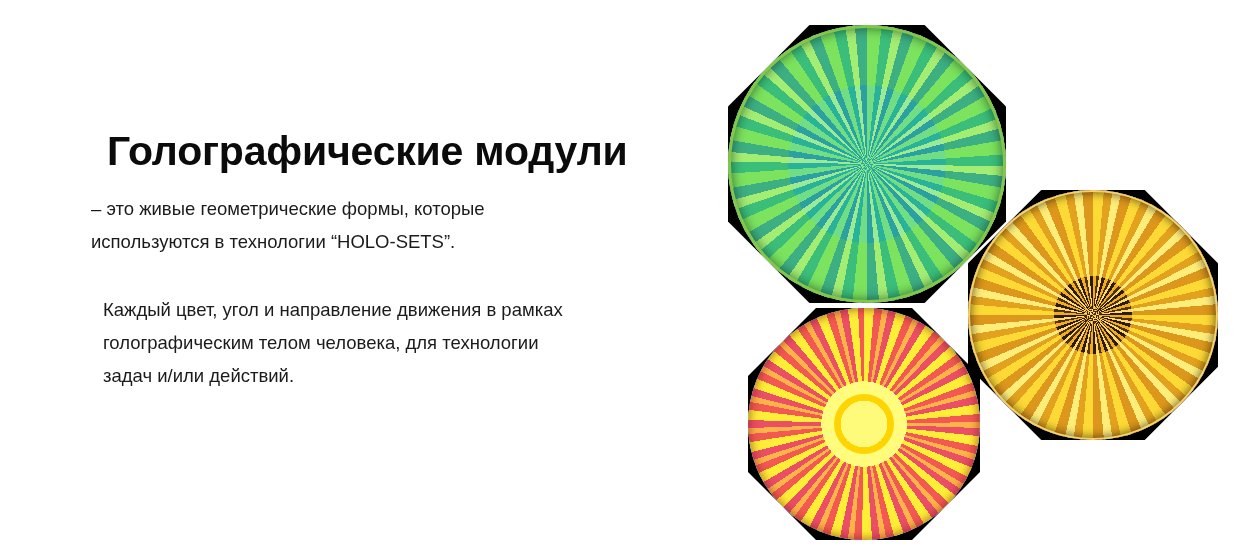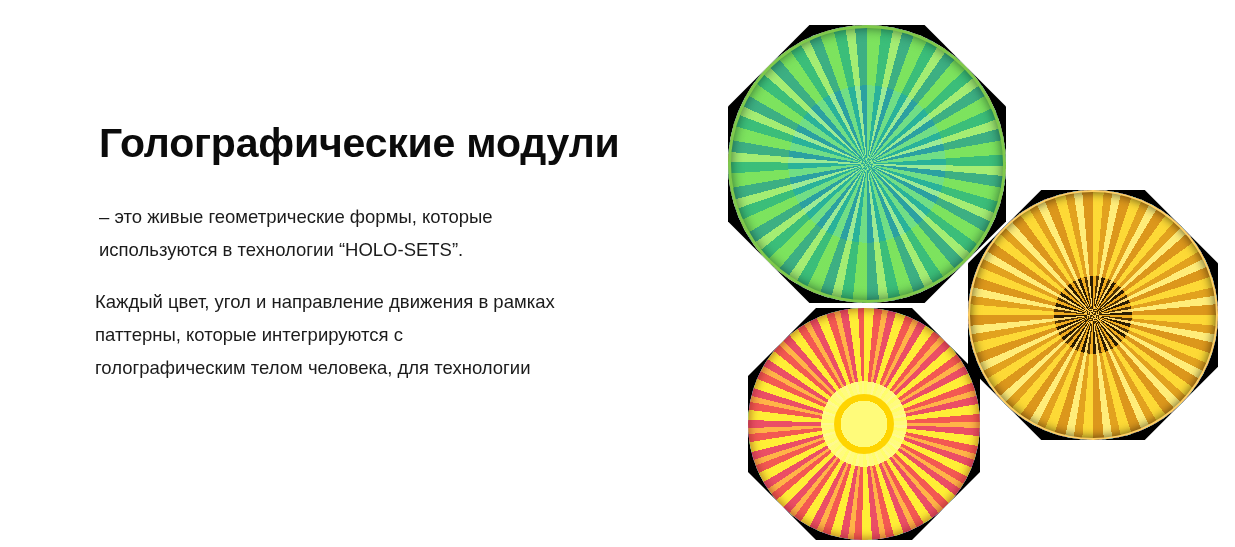--- a/index.html
+++ b/index.html
@@ -23,46 +23,46 @@
     left: 91px;
     top: 0;
     width: 560px;
     height: 547px;
   }
 
   .page-title {
     position: absolute;
     top: 110px;
     left: 0;
-    margin: 8px;
+    margin: 16px;
     font-size: 41px;
     line-height: 50px;
     font-weight: 700;
     letter-spacing: -0.2px;
     color: #0b0b0b;
     white-space: nowrap;
   }
 
   .lede {
     position: absolute;
     top: 192px;
     left: 0;
-    margin: 8px;
+    margin: 0;
     width: 470px;
     font-size: 18.5px;
     line-height: 33px;
     font-weight: 400;
     color: #1b1b1b;
   }
 
   .body-copy {
     position: absolute;
     top: 281px;
     left: 0;
-    margin: 4px;
+    margin: 12px;
     width: 520px;
     font-size: 18.5px;
     line-height: 33px;
     font-weight: 400;
     color: #1b1b1b;
   }
   .body-copy .ln { display: block; }
 
   
   .artwork {
@@ -284,22 +284,22 @@
 <body>
 
 <div class="text-column">
 
   <h1 class="page-title">Голографические модули</h1>
 
   <p class="lede">– это живые геометрические формы, которые используются в технологии “HOLO-SETS”.</p>
 
   <div class="body-copy">
     <span class="ln">Каждый цвет, угол и направление движения в рамках</span>
-    <span class="ln">паттерны, которые интегрируются с</span>
     <span class="ln">голографическим телом человека, для технологии</span>
+    <span class="ln">задач и/или действий.</span>
   </div>
 
 </div>
 
 <div class="artwork">
 
   <div class="mandala mandala-a">
     <div class="disc m-a-ring-outer"></div>
     <div class="disc m-a-ring-mid"></div>
     <div class="disc m-a-ring-white"></div>

